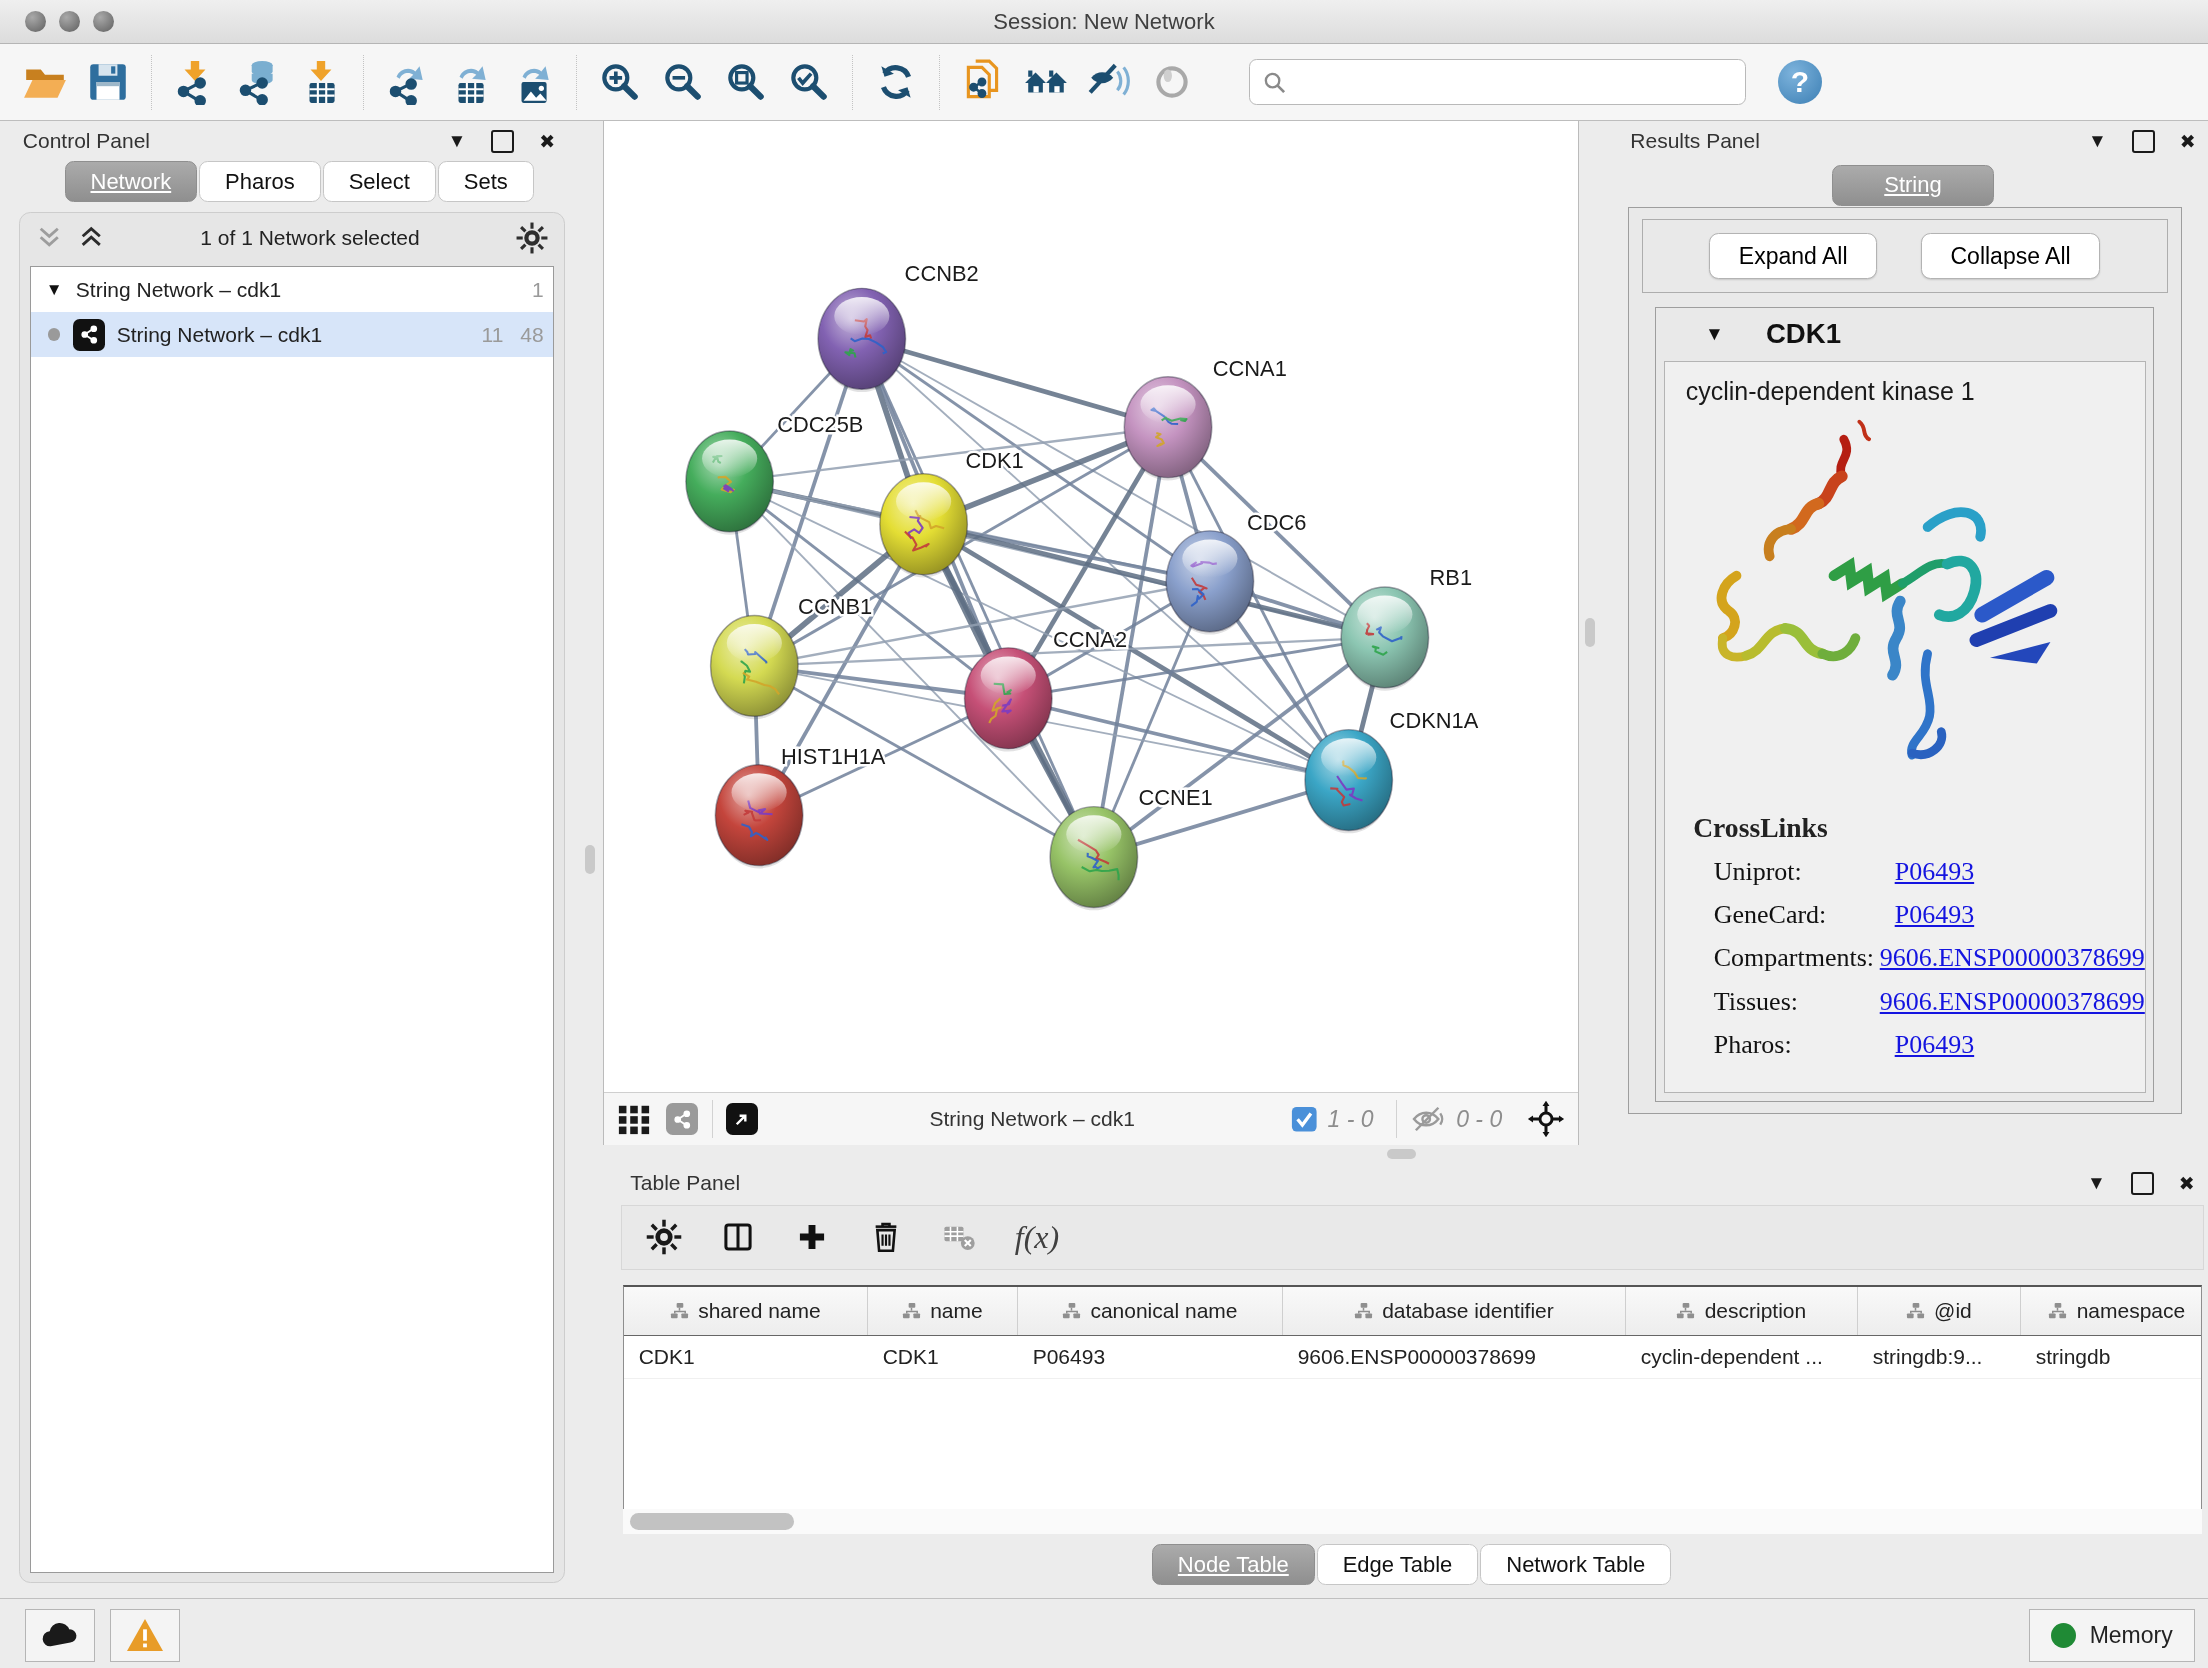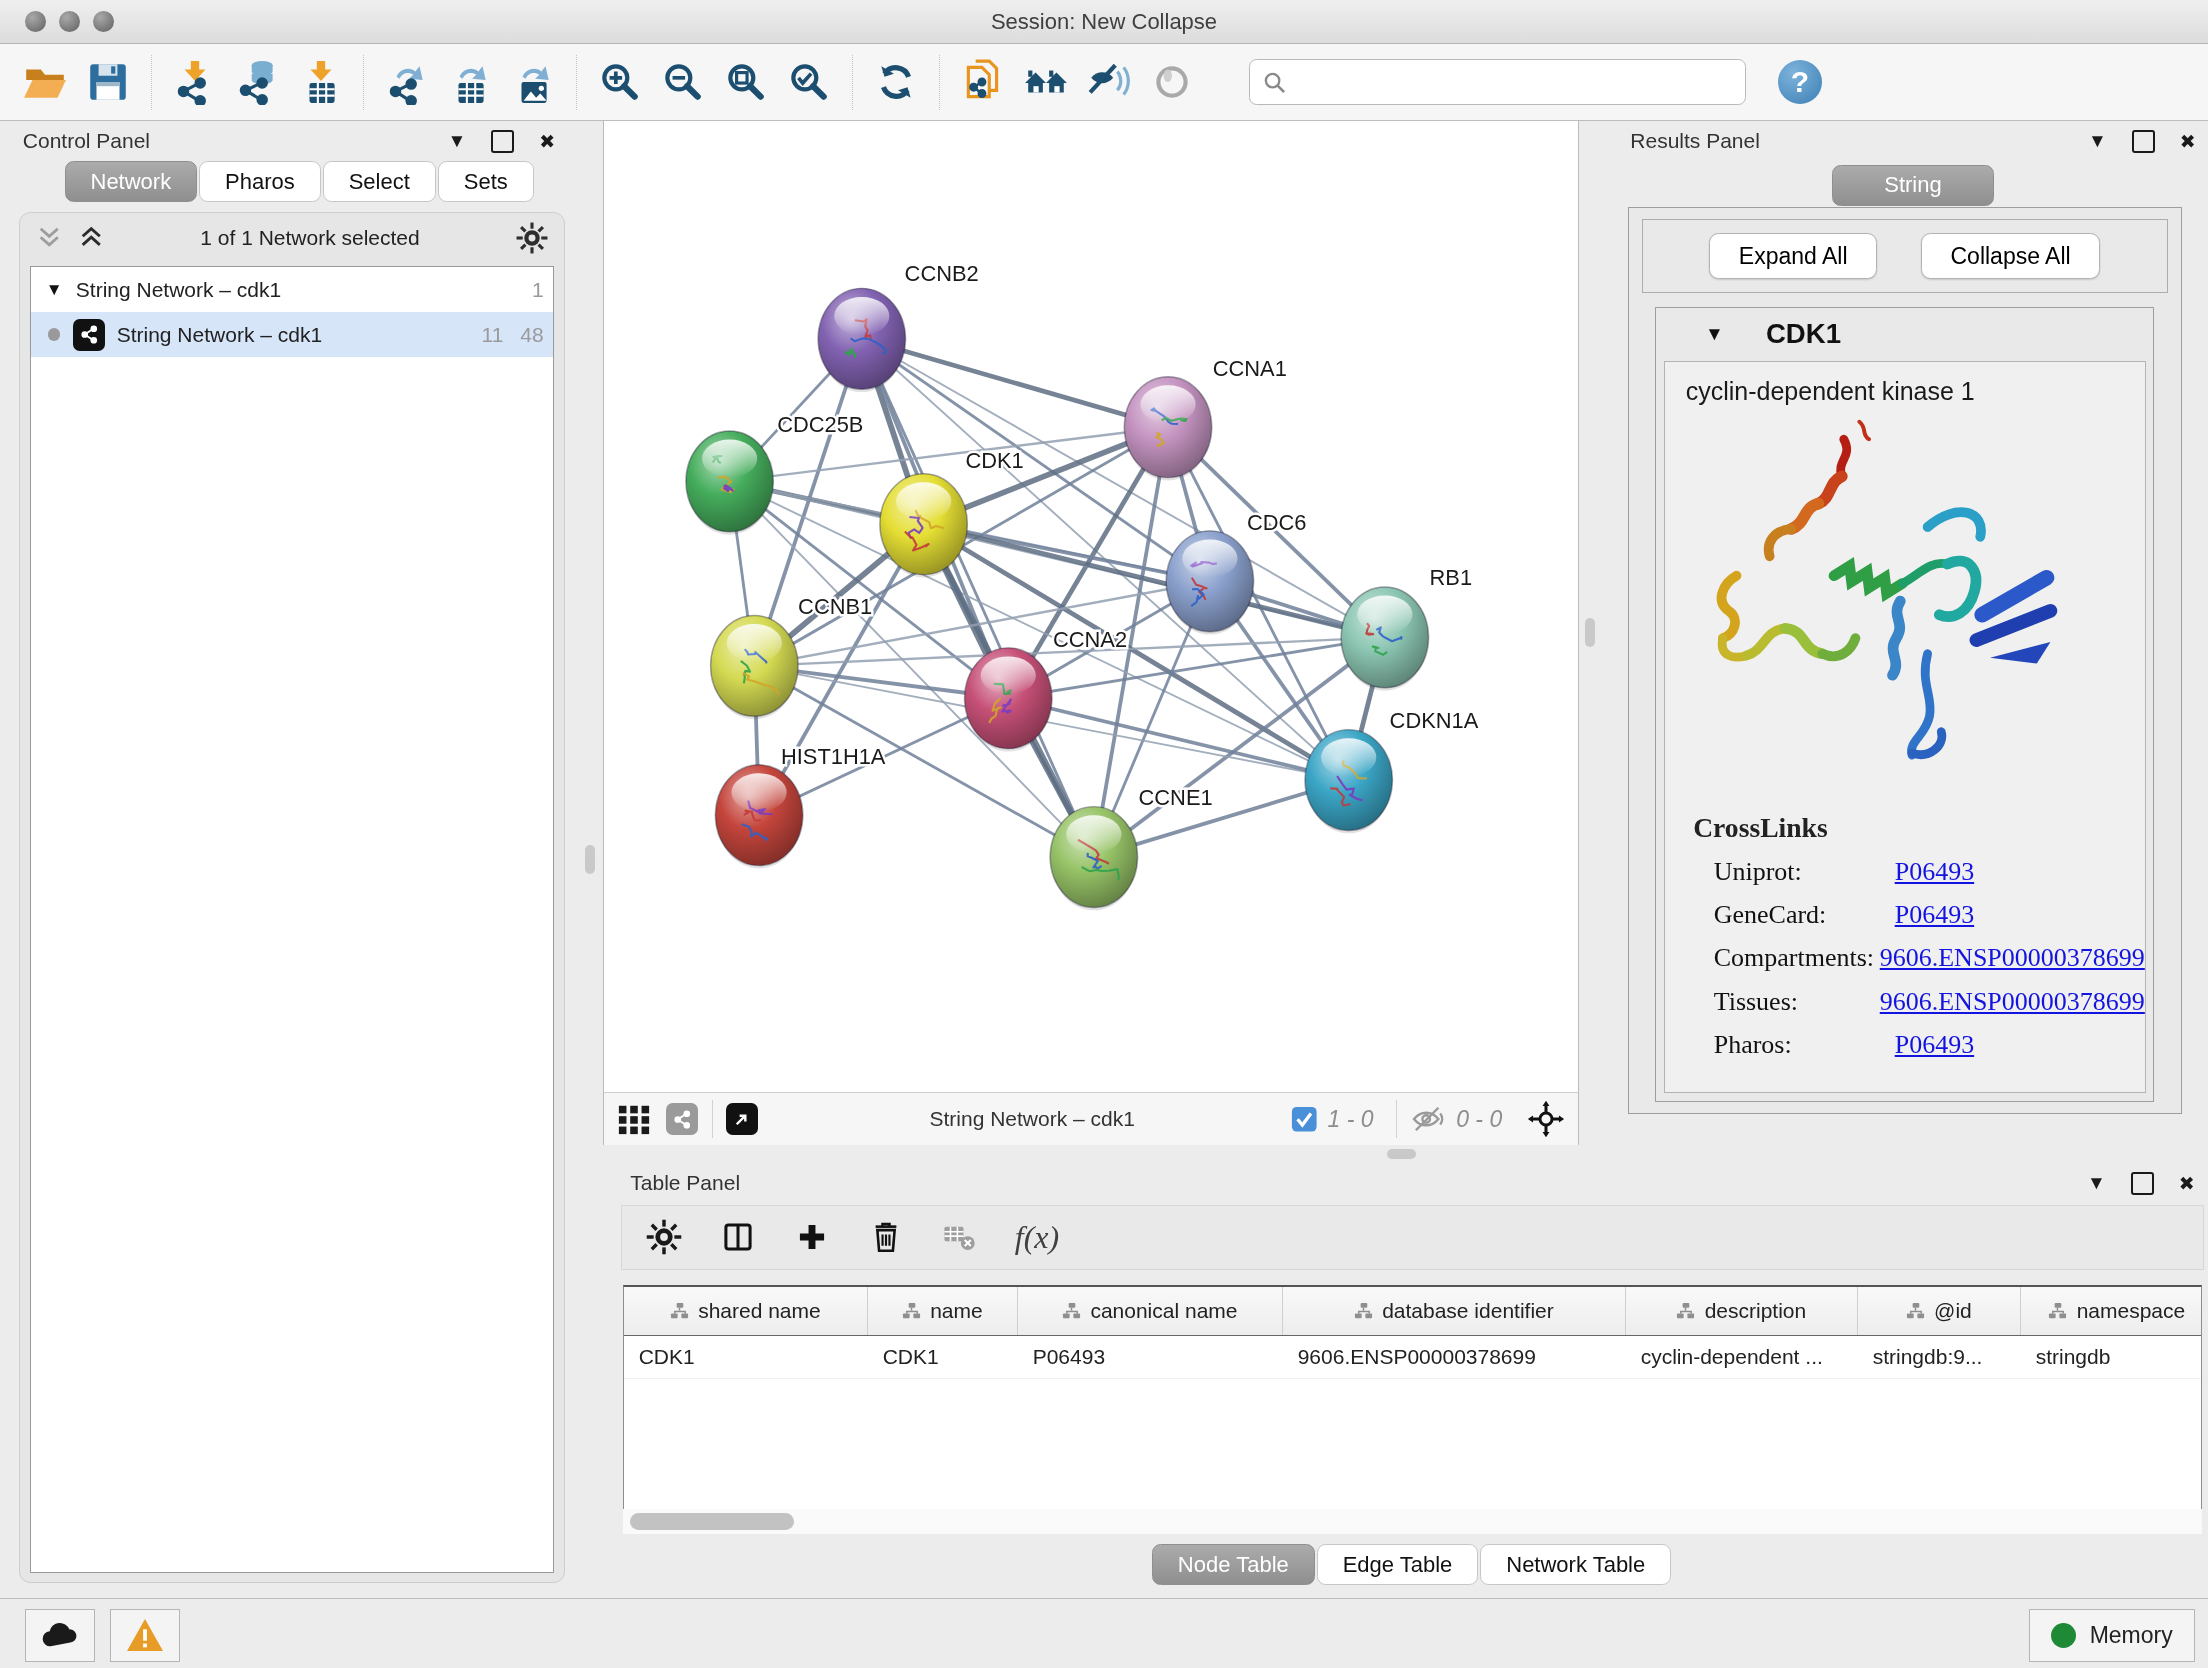--- a/index.html
+++ b/index.html
@@ -26,21 +26,21 @@
     background:radial-gradient(circle at 35% 30%,#7db3dc,#3c7fb4);color:#fff;font-size:30px;font-weight:bold;
     display:flex;align-items:center;justify-content:center;}
   .help-icon::after{content:"?";}
   
   .phead{height:40px;display:flex;align-items:center;font-size:21px;color:#333;padding:0 13.3px;}
   .phead .sp{flex:1;}
   .hicon{margin-left:25px;color:#1a1a1a;font-size:19px;cursor:default;}
   .float-icon{width:19px;height:19px;border:2.9px solid #1a1a1a;border-radius:2.9px;margin-left:25px;}
   .tabbtn{display:inline-block;padding:6.7px 25px;font-size:22px;background:#fff;border:1px solid #c6c6c6;
     border-radius:8.6px;margin-right:1.9px;color:#111;}
-  .tabbtn.sel{background:linear-gradient(#ababab,#8f8f8f);color:#fff;border-color:#8f8f8f;}
+  .tabbtn.sel{background:linear-gradient(#ababab,#8f8f8f);color:#fff;border-color:#8f8f8f;text-decoration:underline;}
   
   .control-panel{position:absolute;left:9.5px;top:121px;width:559px;height:1468px;}
   .cp-tabs{padding-left:55px;height:46px;}
   .cp-body{position:absolute;left:9.5px;top:91px;right:3.8px;bottom:5.7px;background:#e6e6e6;
     border:1px solid #cdcdcd;border-radius:11.4px;}
   .cp-status{height:49px;display:flex;align-items:center;padding:0 15px;font-size:21px;color:#222;}
   .cp-status .txt{flex:1;text-align:center;}
   .tree{position:absolute;left:9.5px;top:53px;right:9.5px;bottom:9.5px;background:#fff;border:1.9px solid #9a9a9a;}
   .trow{height:45px;display:flex;align-items:center;font-size:21px;padding:0 9.5px;}
   .trow .cnt{color:#9a9a9a;margin-left:17px;}
@@ -110,21 +110,21 @@
   .nlabel{font-family:"Liberation Sans",sans-serif;font-size:23px;fill:#1a1a1a;
     paint-order:stroke;stroke:#ffffff;stroke-width:5px;font-weight:500;}
 </style>
 </head>
 <body>
 
 <div class="titlebar">
   <span class="tl tl1"></span>
   <span class="tl tl2"></span>
   <span class="tl tl3"></span>
-  <div class="wtitle">Session: New Collapse</div>
+  <div class="wtitle">Session: New Network</div>
 </div>
 
 <div class="toolbar">
   <span class="tbi">
       <svg viewBox="0 0 44 44">
         <path d="M4 10h14l4 5h18v5H4z" fill="#c8801f"></path>
         <path d="M2 37l8-17h32l-8 17z" fill="#f3ae54"></path>
       </svg>
     </span>
   <span class="tbi">

